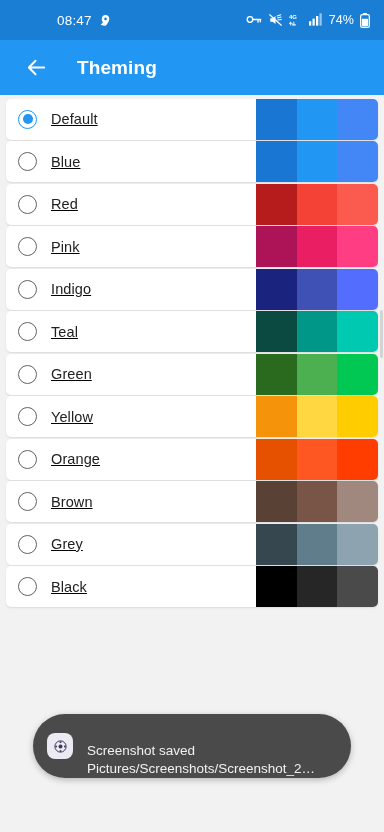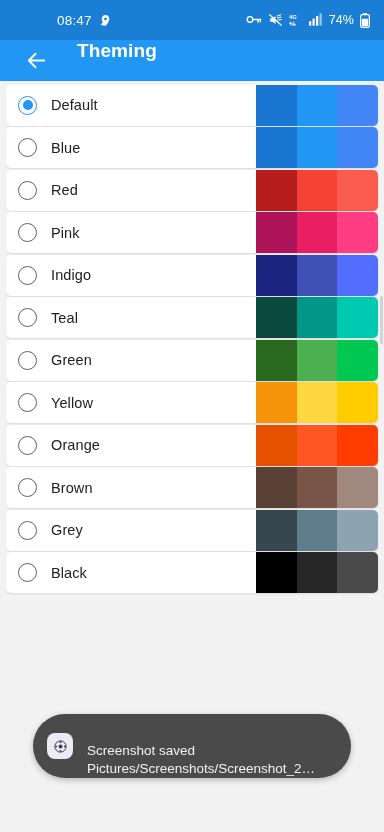--- a/index.html
+++ b/index.html
@@ -21,23 +21,23 @@
     position:relative;
   }
   .sb-left{ display:flex; align-items:center; gap:7px; margin-left:43px;}
   .sb-time{ font-size:13.5px; letter-spacing:.2px; }
   .sb-right{ margin-left:auto; display:flex; align-items:flex-start; gap:6px; }
   .sb-icon{ display:flex; align-items:center; }
   .sb-batt{ font-size:12.5px; letter-spacing:.1px; }
 
   
   .appbar{
-    height:41px; width:100%;
+    height:55px; width:100%;
     background:#2196f3;
-    display:flex; align-items:flex-start;
+    display:flex; align-items:center;
     padding-left:16px;
     color:#fff;
     box-shadow:0 1px 2px rgba(0,0,0,.08);
   }
   .back-btn{
     width:40px; height:40px;
     display:flex; align-items:center; justify-content:center;
     cursor:pointer; flex:none;
   }
   .appbar-title{
@@ -57,20 +57,21 @@
   .theme-row{
     position:relative;
     height:41px;
     margin:1.5px 6px;
     background:#ffffff;
     border-radius:5px;
     box-shadow:0 1px 2px rgba(0,0,0,.10);
     display:flex; align-items:center;
     overflow:hidden;
     cursor:pointer;
+    text-decoration:underline;
   }
   .radio{
     width:19px; height:19px;
     border-radius:50%;
     border:1.8px solid #5f6368;
     margin-left:12px;
     flex:none;
     display:flex; align-items:center; justify-content:center;
     background:transparent;
   }

